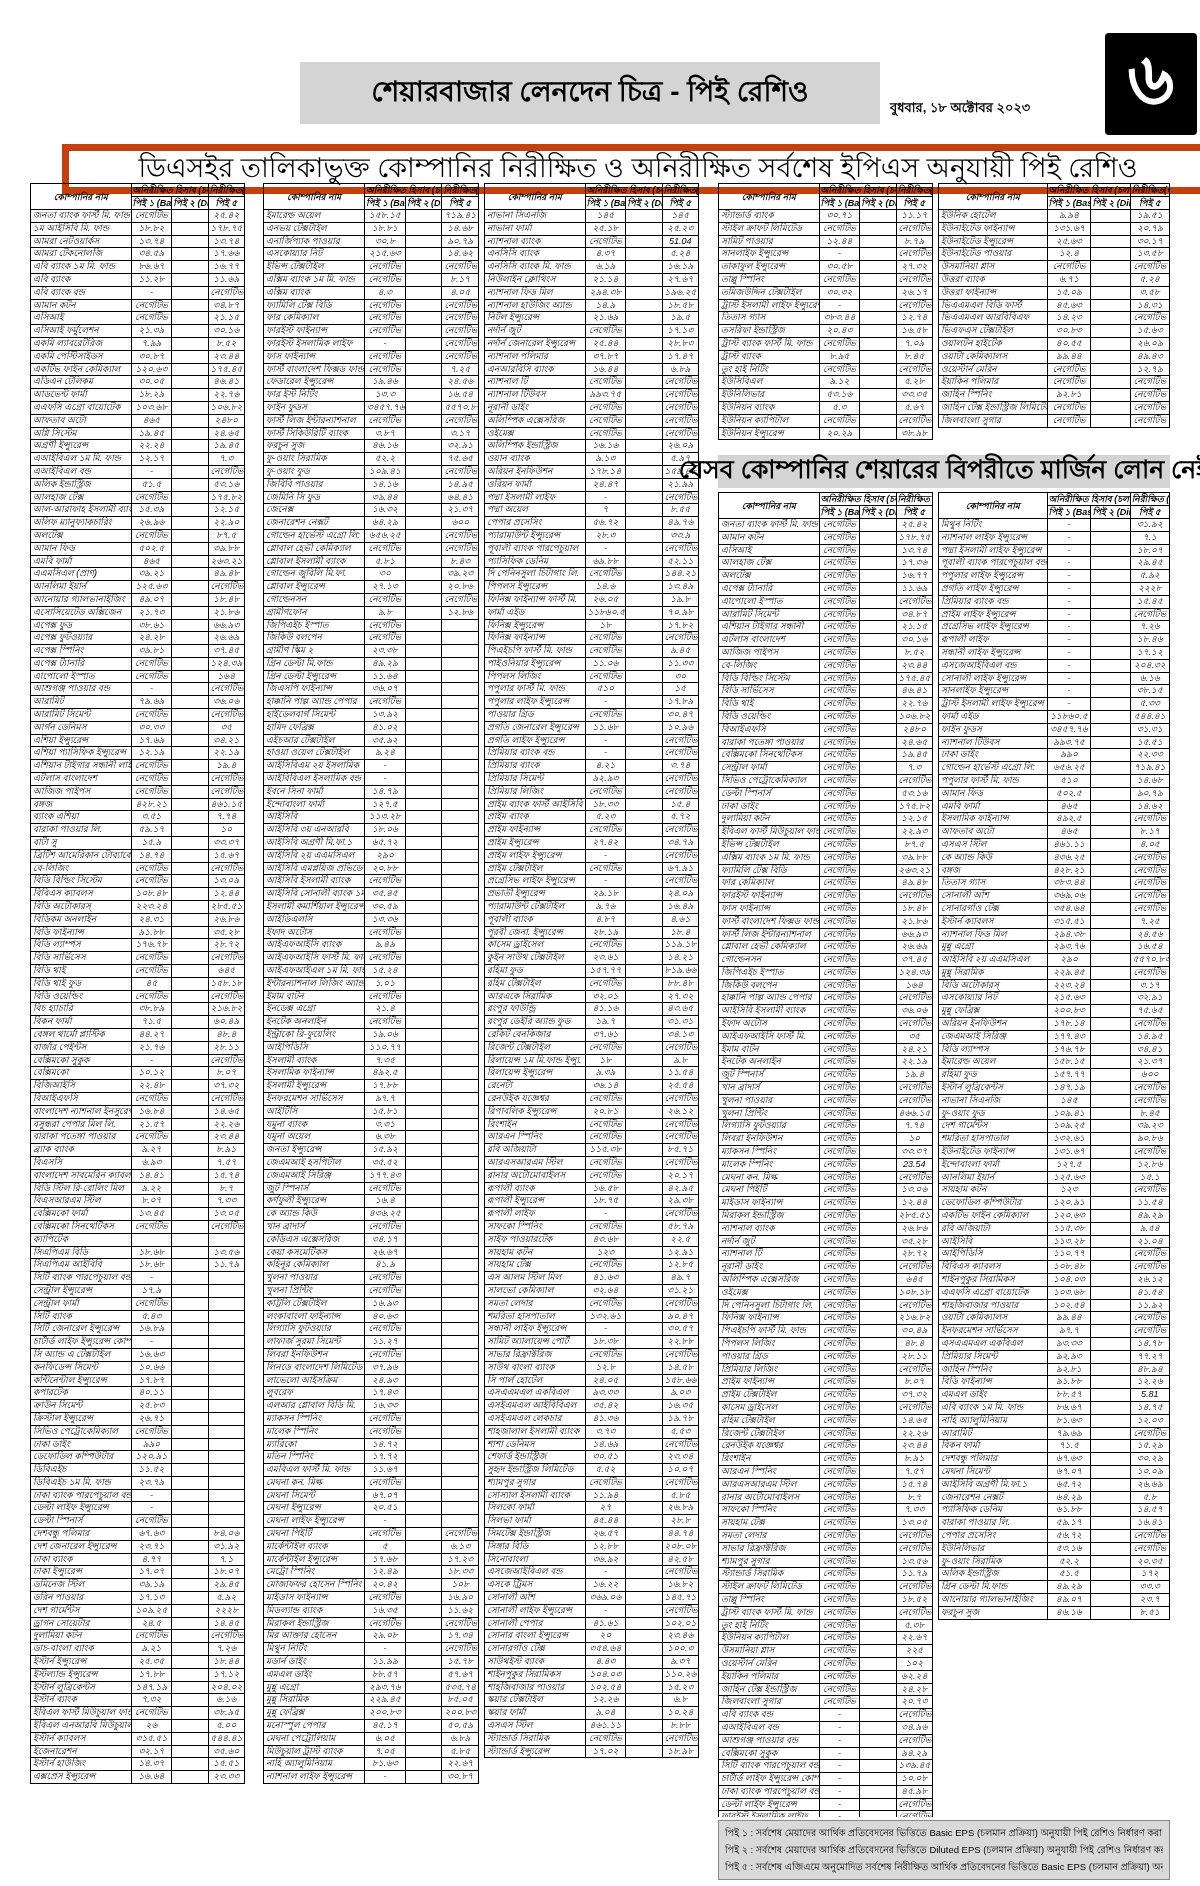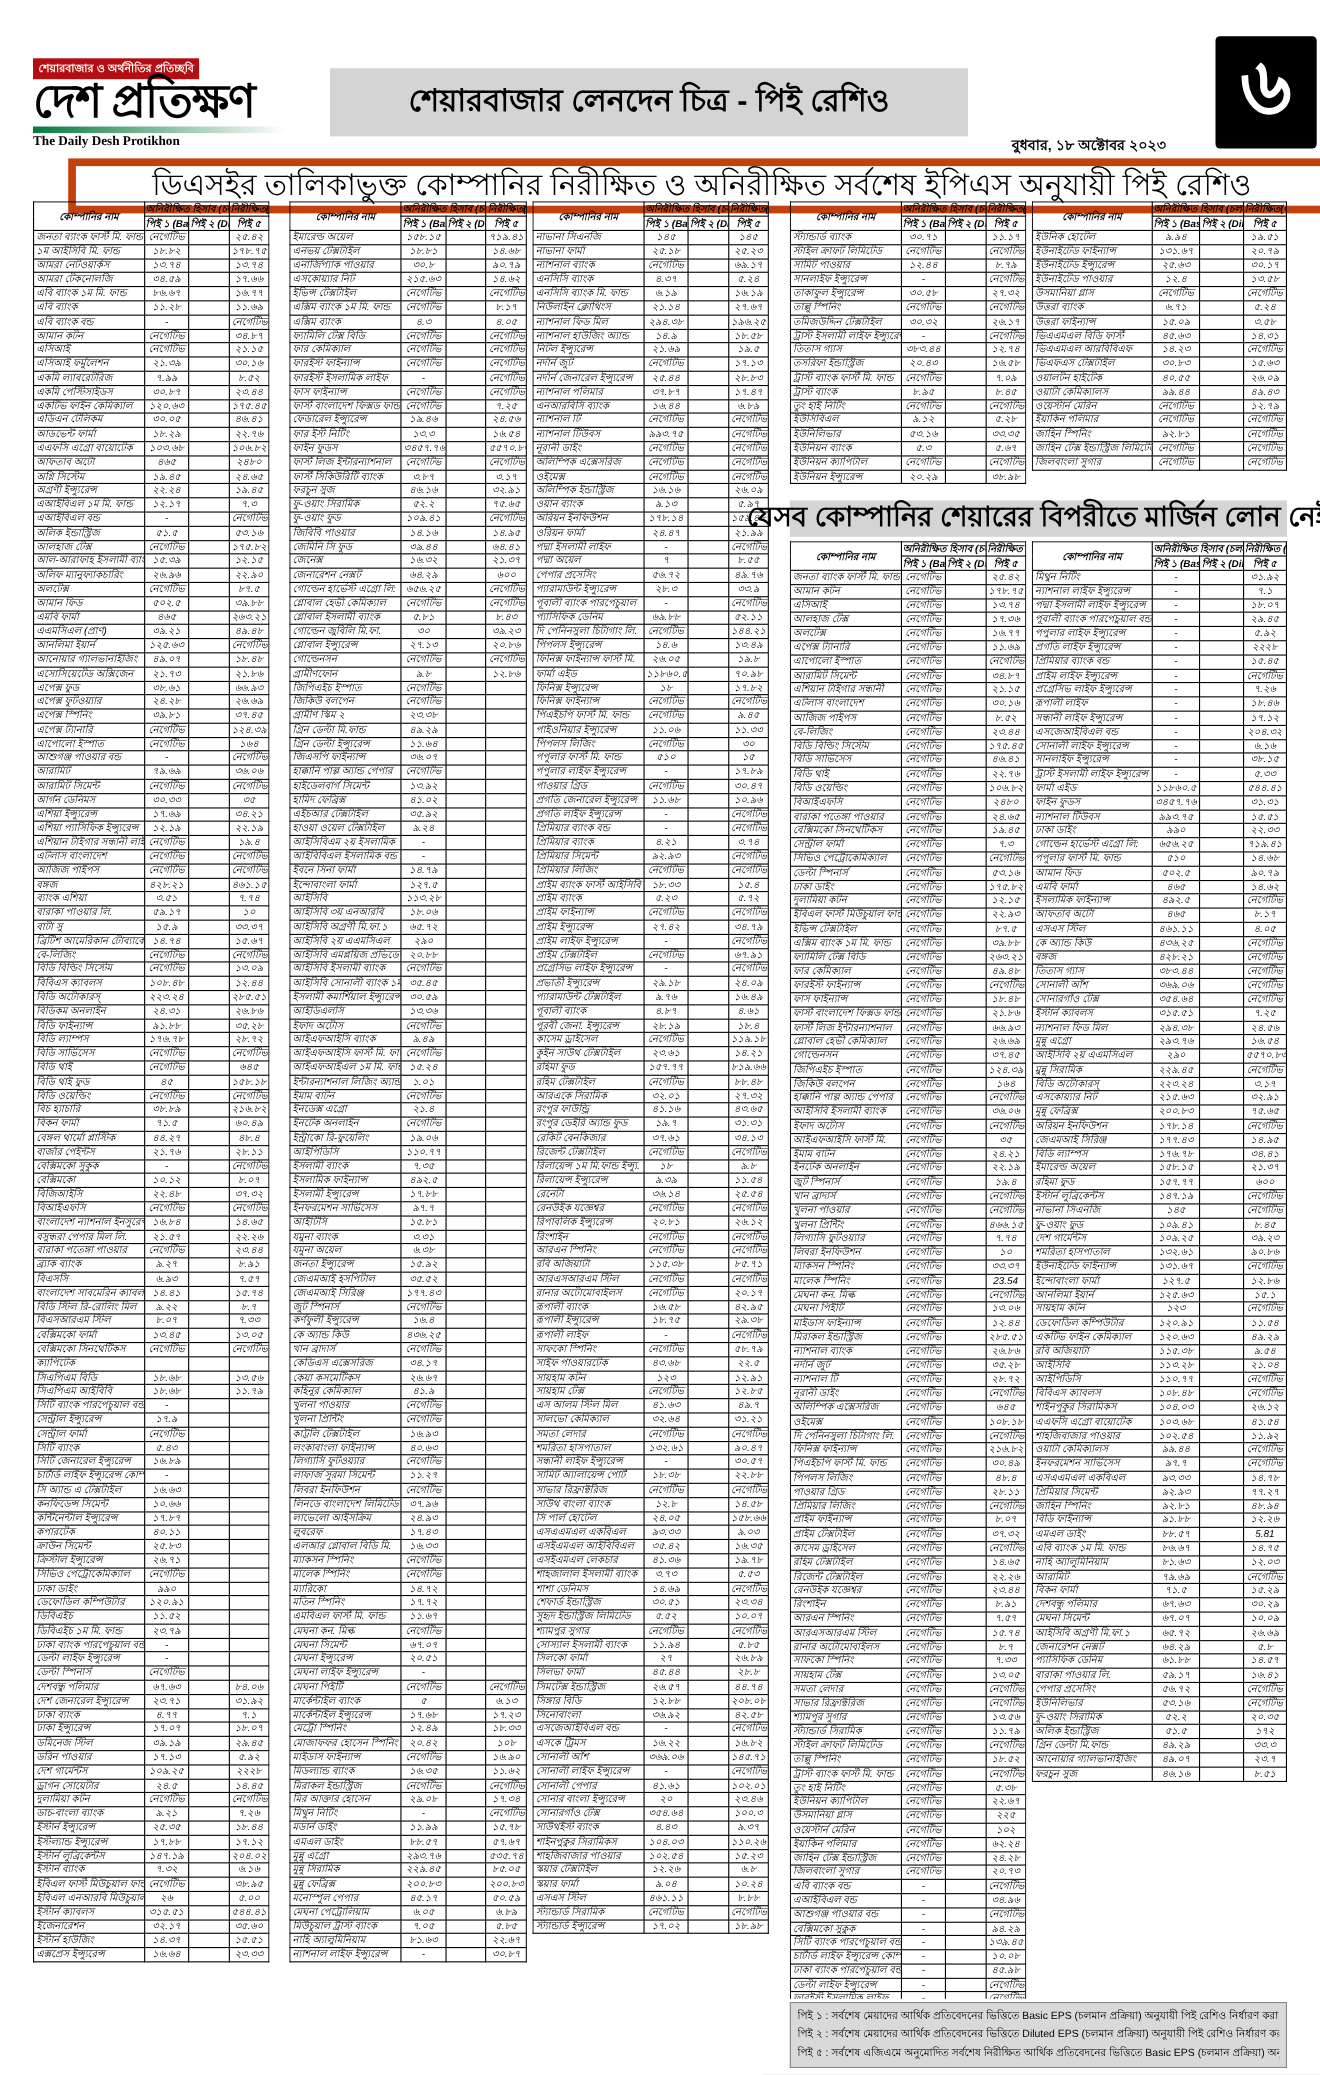--- a/index.html
+++ b/index.html
@@ -7,21 +7,21 @@
         font-family:"Liberation Sans","DejaVu Sans",sans-serif;color:#000;}
   
   .masthead{position:absolute;left:30px;top:52px;width:250px;height:90px;}
   .tagline{display:inline-block;background:#b50e12;color:#fff;font-size:10px;font-weight:bold;
            padding:1px 5px;margin-bottom:1px;}
   .paper-name{font-size:42px;font-weight:bold;letter-spacing:-1px;line-height:40px;font-family:"Liberation Serif","DejaVu Serif",serif;}
   .green-bar{height:6px;width:230px;background:linear-gradient(to right,#0a7a3c,#ffffff);margin-top:2px;}
   .eng-name{font-size:12px;font-weight:bold;font-family:"Liberation Serif","DejaVu Serif",serif;}
   .title-box{position:absolute;left:300px;top:62px;width:580px;height:62px;background:#d4d4d4;
              display:flex;align-items:center;justify-content:center;font-size:28px;font-weight:bold;}
-  .date-line{position:absolute;left:890px;top:98px;width:200px;font-size:13px;font-weight:bold;text-align:center;margin-top:24px;}
+  .date-line{position:absolute;left:890px;top:98px;width:200px;font-size:13px;font-weight:bold;}
   .page-num-box{position:absolute;left:1105px;top:33px;width:92px;height:102px;background:#000;color:#fff;
                 display:flex;align-items:center;justify-content:center;font-size:72px;font-weight:bold;border-radius:4px;}
   
   .subheader{position:absolute;left:30px;top:144px;width:1138px;height:36px;border:7px solid #c2410c;
              display:flex;align-items:center;justify-content:center;font-size:27px;font-weight:normal;white-space:nowrap;overflow:hidden;margin-left:32px;}
   
   .tcol{position:absolute;overflow:hidden;}
   table.pe{border-collapse:collapse;width:100%;table-layout:fixed;font-style:italic;}
   table.pe th,table.pe td{border:1px solid #000;padding:0 2px;overflow:hidden;white-space:nowrap;}
   table.pe th{font-size:9px;font-weight:bold;text-align:center;line-height:10px;padding:1px;}
@@ -35,26 +35,20 @@
   
   .footnote{position:absolute;left:718px;top:1820px;width:452px;height:60px;background:#d9d9d9;border:1px solid #888;
             padding:3px 6px;box-sizing:border-box;}
   .footnote div{font-size:9.5px;line-height:17px;white-space:nowrap;overflow:hidden;}
 </style>
 </head>
 <body>
 
 <div class="page">
 
-  <div class="masthead">
-    <div class="tagline">শেয়ারবাজার ও অর্থনীতির প্রতিচ্ছবি</div>
-    <div class="paper-name">দেশ প্রতিক্ষণ</div>
-    <div class="green-bar"></div>
-    <div class="eng-name">The Daily Desh Protikhon</div>
-  </div>
 
   <div class="title-box">শেয়ারবাজার লেনদেন চিত্র - পিই রেশিও</div>
   <div class="date-line">বুধবার, ১৮ অক্টোবর ২০২৩</div>
   <div class="page-num-box">৬</div>
 
   <div class="subheader">ডিএসইর তালিকাভুক্ত কোম্পানির নিরীক্ষিত ও অনিরীক্ষিত সর্বশেষ ইপিএস অনুযায়ী পিই রেশিও</div>
 
   <div class="tcol" style="left:30px;top:183px;width:215px;height:1634px;">
       <table class="pe">
         <colgroup>
@@ -1609,21 +1603,21 @@
           <tr>
             <td class="cname">নাভানা ফার্মা</td>
             <td class="cval">২৫.১৮</td>
             <td class="cval"></td>
             <td class="cval">২৫.২৩</td>
           </tr>
           <tr>
             <td class="cname">ন্যাশনাল ব্যাংক</td>
             <td class="cval">নেগেটিভ</td>
             <td class="cval"></td>
-            <td class="cval">৬৯.১৭</td>
+            <td class="cval">51.04</td>
           </tr>
           <tr>
             <td class="cname">এনসিসি ব্যাংক</td>
             <td class="cval">৪.৩৭</td>
             <td class="cval"></td>
             <td class="cval">৫.২৪</td>
           </tr>
           <tr>
             <td class="cname">এনসিসি ব্যাংক মি. ফান্ড</td>
             <td class="cval">৬.১৯</td>

